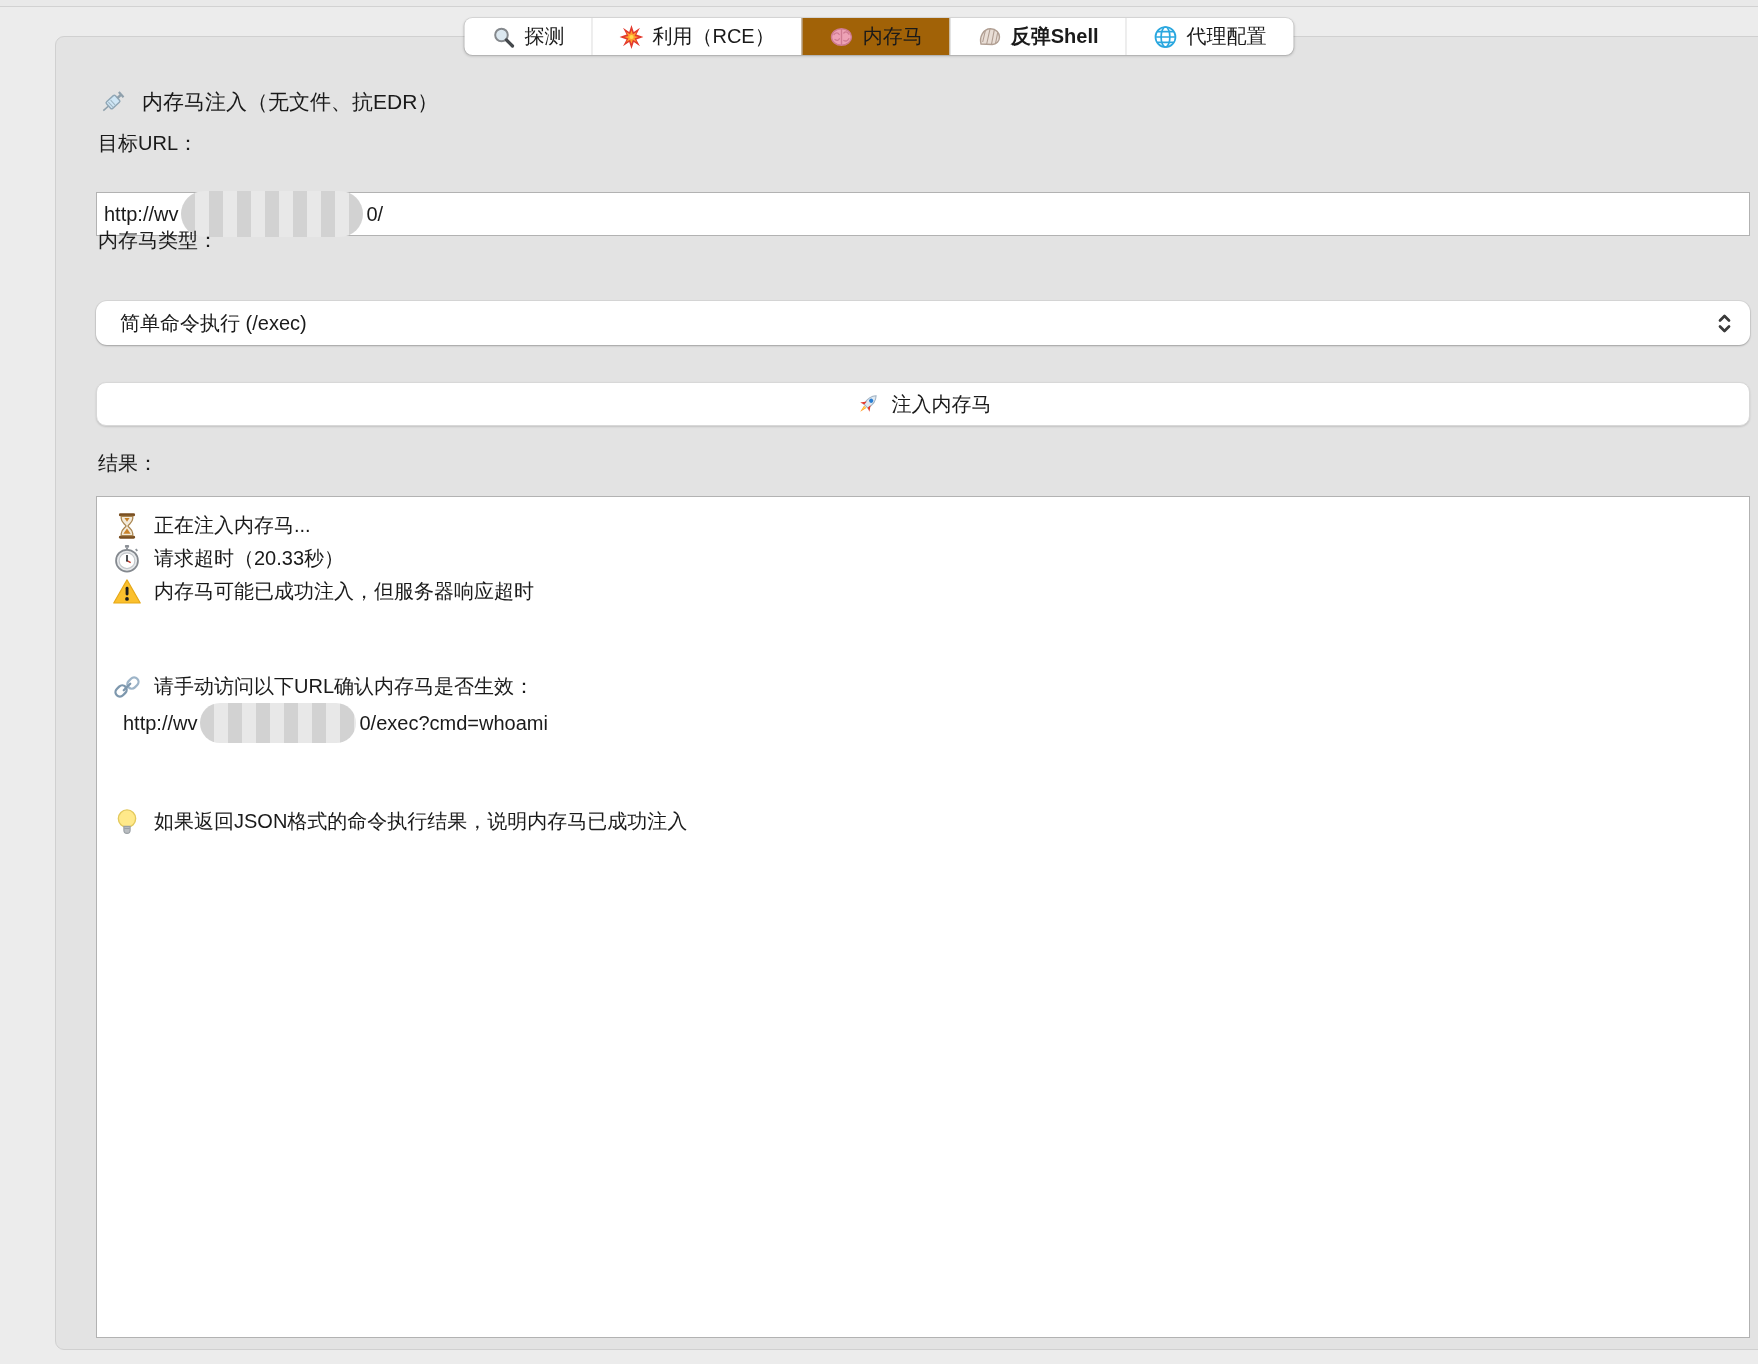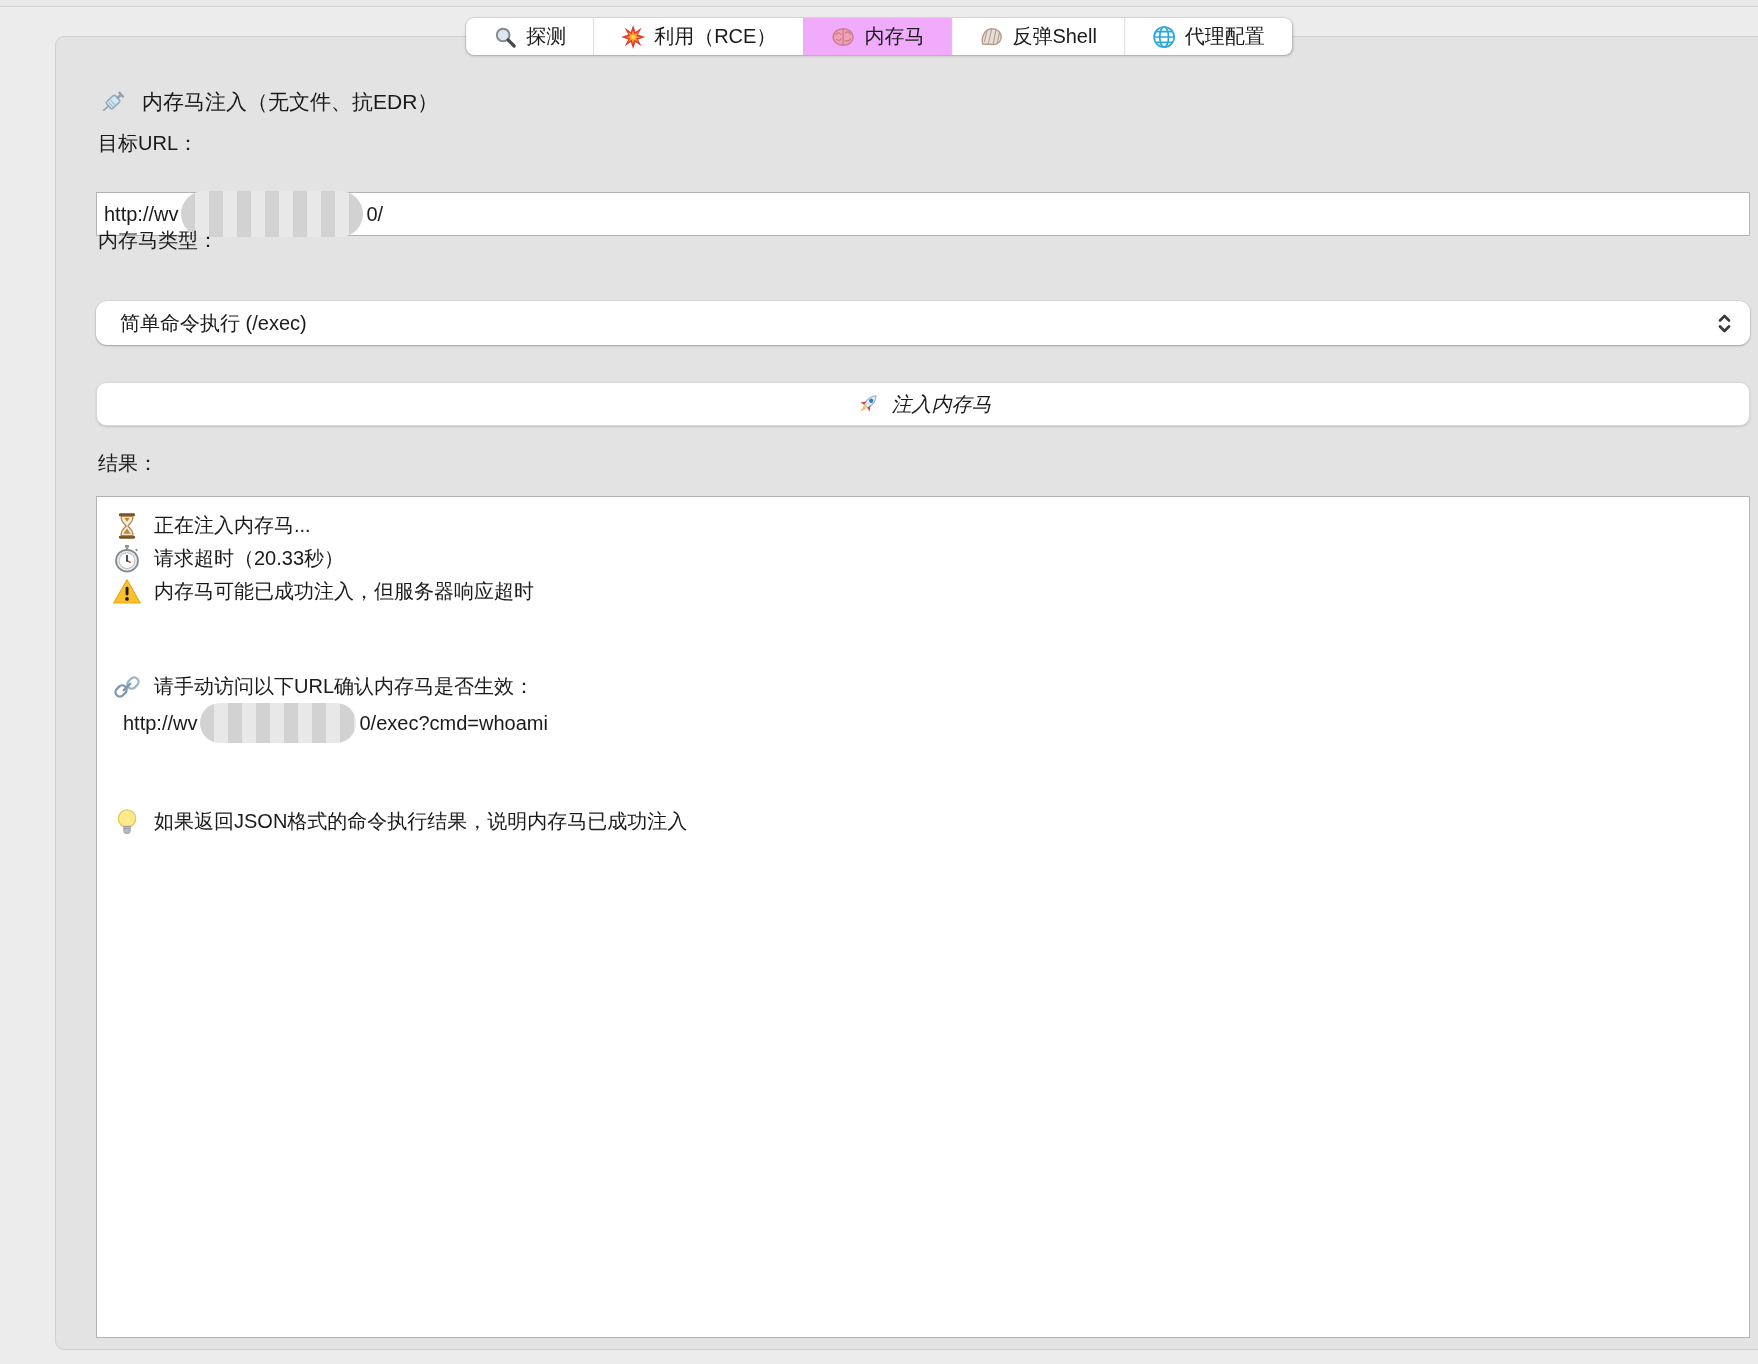--- a/index.html
+++ b/index.html
@@ -24,22 +24,22 @@
     height:37px; display:flex; background:#ffffff; border-radius:8px;
     box-shadow:0 0 0 1px rgba(0,0,0,0.07), 0 1px 3px rgba(0,0,0,0.22);
     overflow:hidden; z-index:5;
   }
   .tab {
     display:flex; align-items:center; gap:9px; padding:0 27px;
     font-size:20px; white-space:nowrap; cursor:default;
     border-left:1px solid #dcdcdc;
   }
   .tab:first-child { border-left:none;align-items:center; }
-  .tab.selected { background:#f0abfc; border-left-color:#c6c6c6;font-family:Liberation Mono, monospace; }
-  .tab.selected + .tab { border-left-color:#c6c6c6; }
+  .tab.selected { background:#a16207; border-left-color:#c6c6c6;font-family:Liberation Mono, monospace; }
+  .tab.selected + .tab { border-left-color:#c6c6c6;font-weight:bold; }
   .ticon { display:inline-flex; width:24px; height:24px; }
   .ticon svg { width:100%; height:100%; }
   
   .title-row {
     position:absolute; left:42px; top:50px; display:flex; align-items:center; gap:14px;
     font-size:21px; font-weight:500;
   }
   .title-row .ticon { width:30px; height:30px; }
   .field-label { position:absolute; left:42px; font-size:20px; }
   .lbl-url    { top:93px;  }
@@ -67,21 +67,21 @@
     box-shadow:0 0 0 1px rgba(0,0,0,0.05), 0 1px 2px rgba(0,0,0,0.25);
     display:flex; align-items:center; padding:0 18px 0 24px;
     font-size:20px;
   }
   .selectbox .spacer { flex:1; }
   .inject-btn {
     position:absolute; left:40px; top:345px; width:1654px; height:44px;
     background:#ffffff; border:1px solid #d8d8d8; border-radius:10px;
     box-shadow:0 1px 2px rgba(0,0,0,0.15);
     display:flex; align-items:center; justify-content:center; gap:11px;
-    font-size:20px; cursor:default;font-style:italic;
+    font-size:20px; cursor:default;
   }
   .inject-btn .ticon { width:26px; height:26px; }
   .resultsbox {
     position:absolute; left:40px; top:459px; width:1654px; height:842px;
     background:#ffffff; border:1px solid #b2b2b2;
     padding:12px 16px 0 10px; font-size:20px;text-align:right;
   }
   .res-line { display:flex; align-items:center; min-height:33px; }
   .res-line .ticon { width:30px; height:30px; flex:none; margin-right:12px; margin-left:5px; }
   .res-line.url-line { padding-left:16px; }

